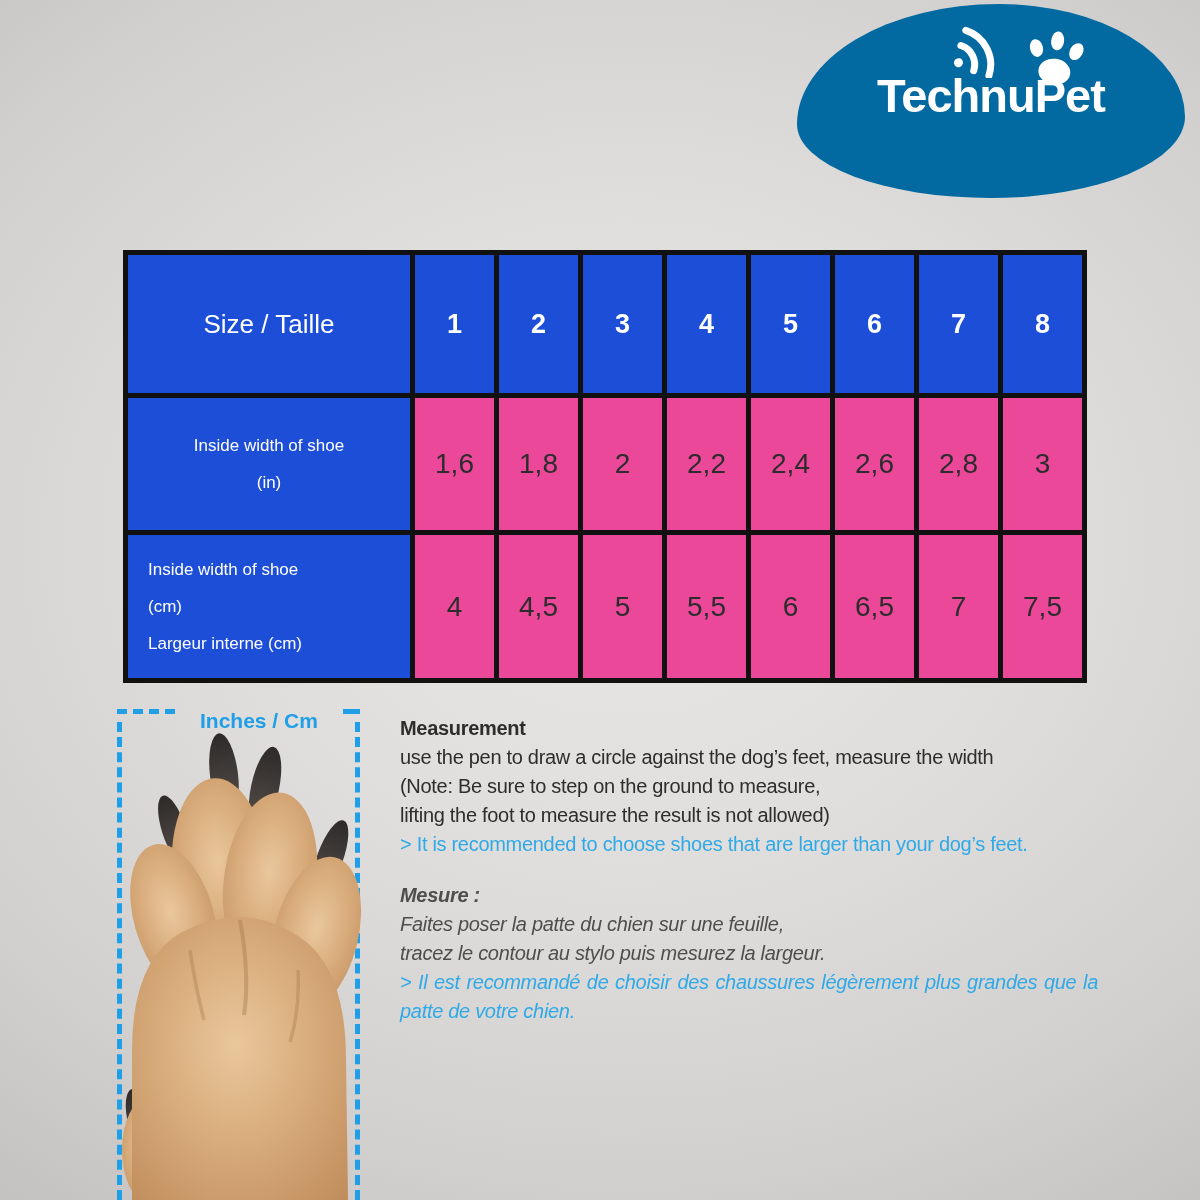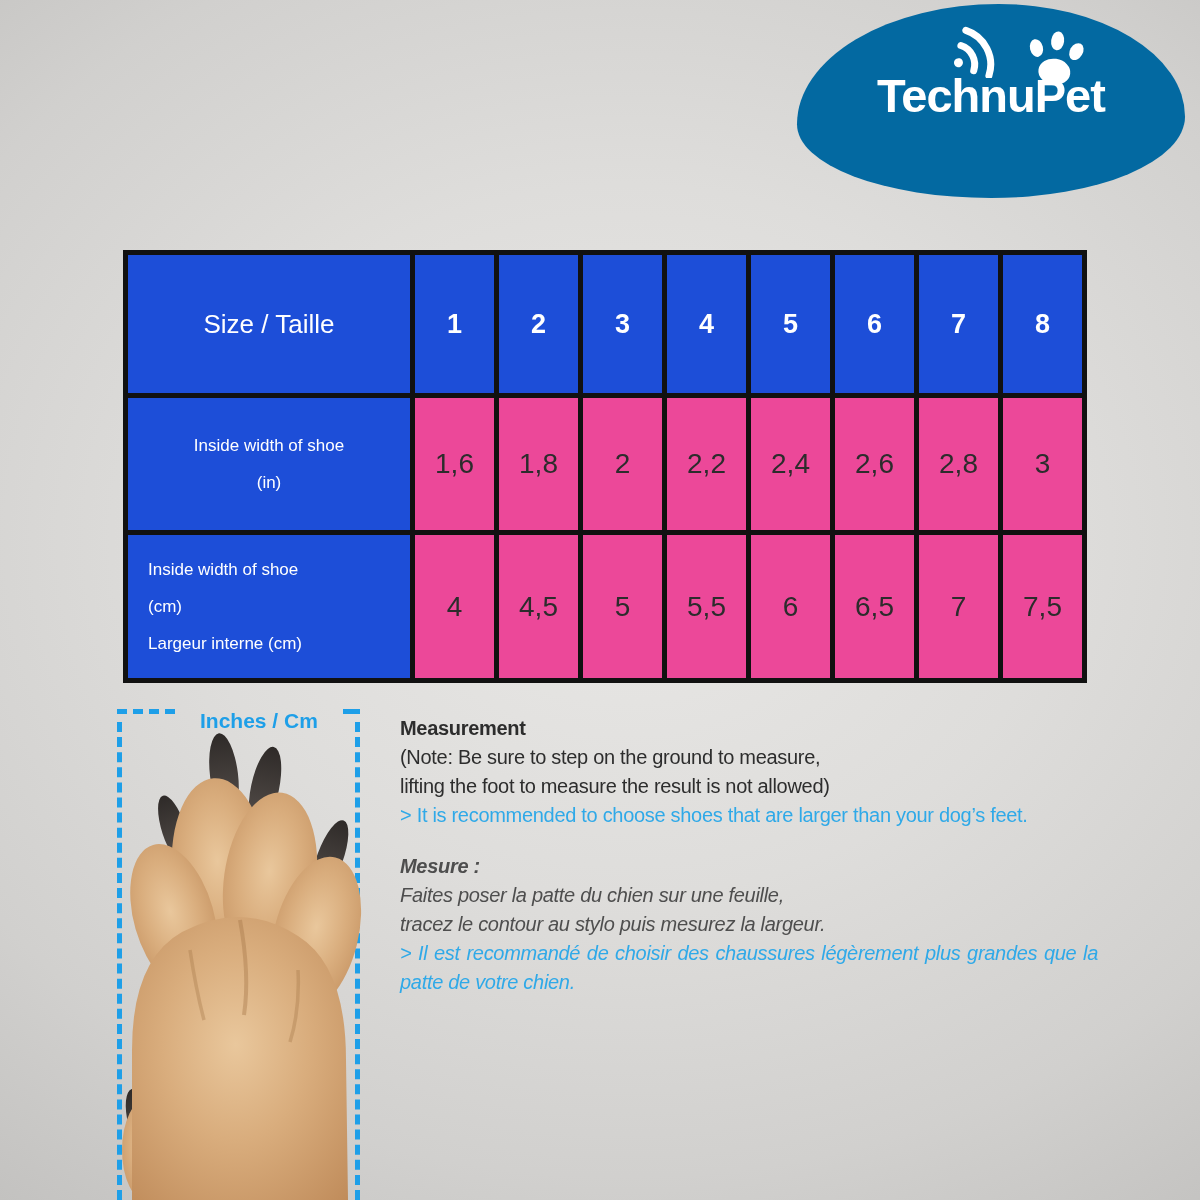--- a/index.html
+++ b/index.html
@@ -184,20 +184,21 @@
 
   <path d="M20,480 L20,330 Q20,240 70,212 Q130,180 186,216 Q234,246 234,340 L236,480 Z" fill="url(#fur)"></path>
 
   <path d="M128,200 q10,55 4,95" stroke="#aa7c4e" stroke-width="4" fill="none" opacity="0.45"></path>
   <path d="M78,230 q6,40 14,70" stroke="#aa7c4e" stroke-width="3.5" fill="none" opacity="0.4"></path>
   <path d="M186,250 q2,40 -8,72" stroke="#aa7c4e" stroke-width="3.5" fill="none" opacity="0.4"></path>
 </svg>
 
 <div class="instructions">
   <div class="en-title">Measurement</div>
+  <div>use the pen to draw a circle against the dog’s feet, measure the width</div>
   <div>(Note: Be sure to step on the ground to measure,</div>
   <div>lifting the foot to measure the result is not allowed)</div>
   <div class="note-blue">&gt; It is recommended to choose shoes that are larger than your dog’s feet.</div>
 
   <div class="fr-block">
     <div class="fr-title">Mesure :</div>
     <div>Faites poser la patte du chien sur une feuille,</div>
     <div>tracez le contour au stylo puis mesurez la largeur.</div>
     <div class="note-blue justify">&gt; Il est recommandé de choisir des chaussures légèrement plus grandes que la patte de votre chien.</div>
   </div>

